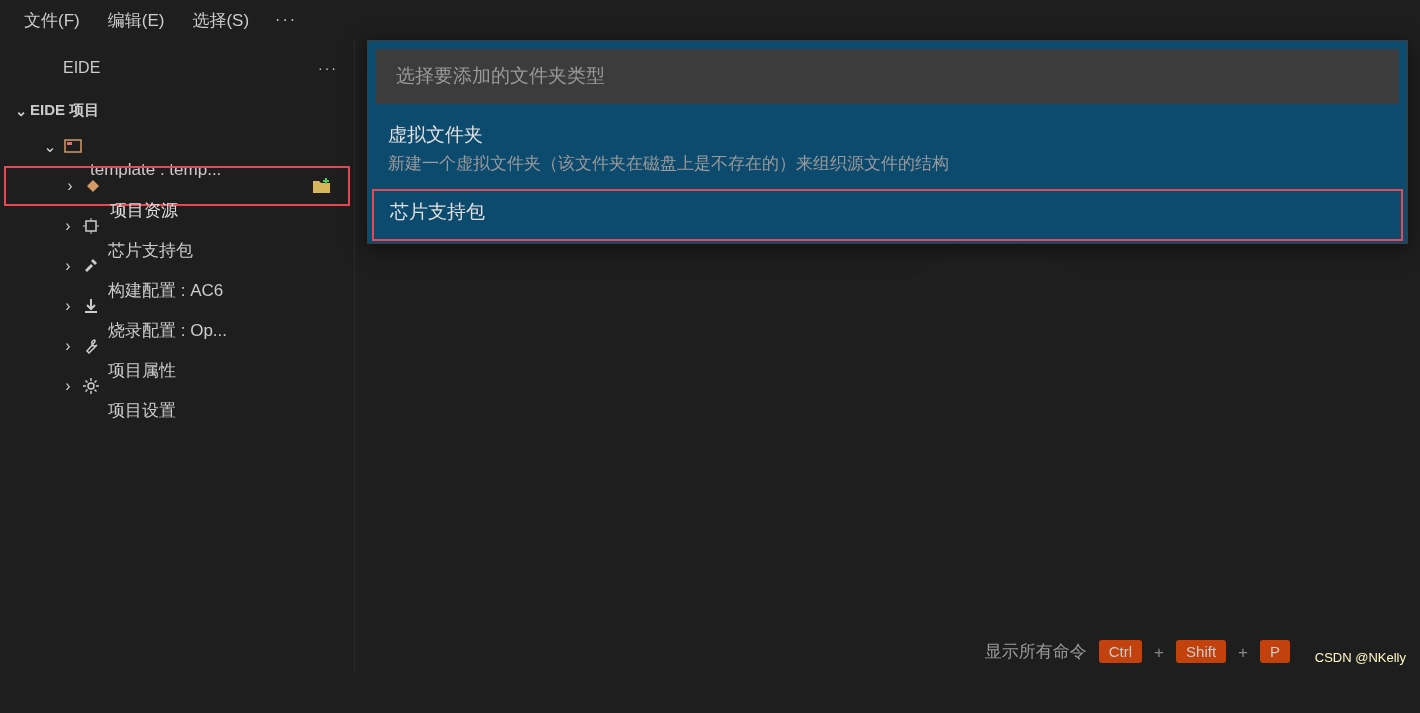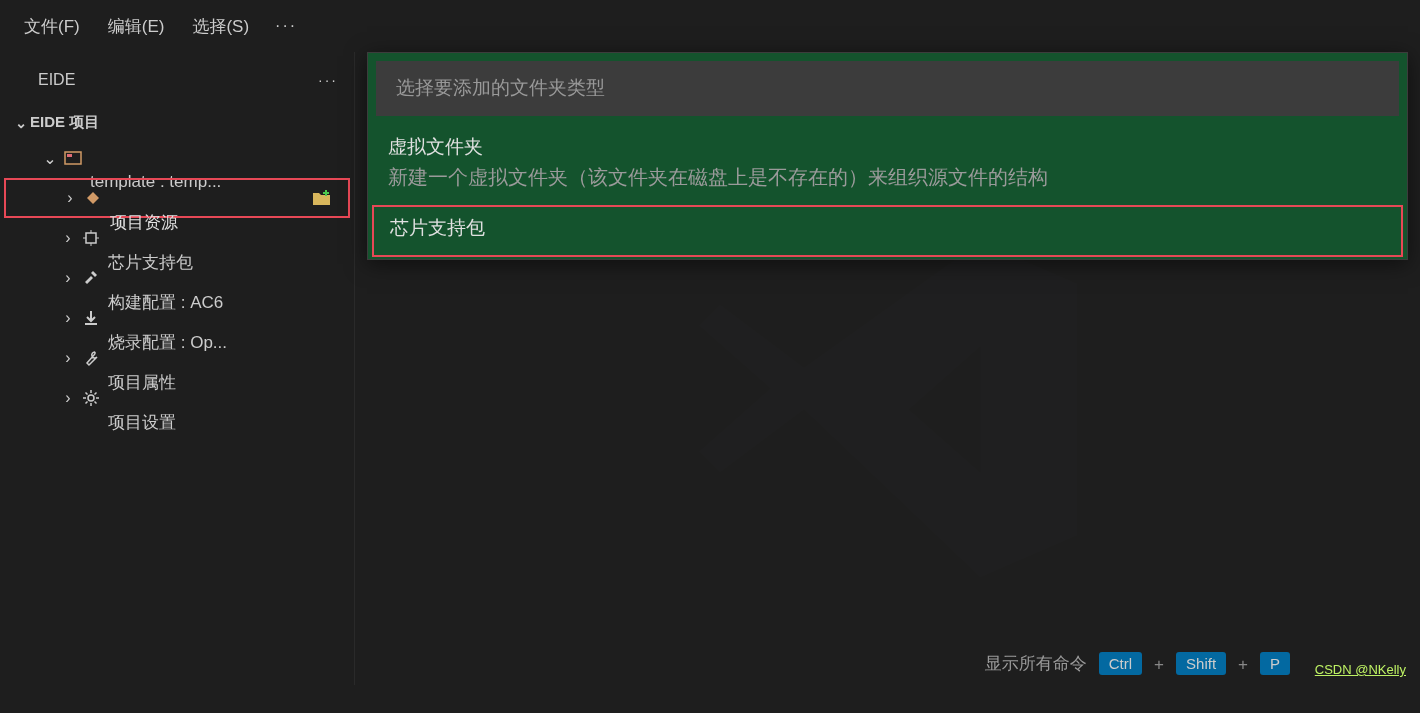--- a/index.html
+++ b/index.html
@@ -6,21 +6,21 @@
     body {
       font-family: -apple-system, "Segoe UI", "Microsoft YaHei", sans-serif;
       background: #1e1e1e;
       color: #cccccc;
       width: 1420px;
       height: 713px;
       overflow: hidden;
       position: relative;
     }
     .menubar {
-      height: 52px;
+      height: 40px;
       display: flex;
       align-items: center;
       padding: 0 10px;
       background: #1e1e1e;
     }
     .menubar-item {
       padding: 6px 14px;
       font-size: 17px;
       color: #cccccc;
       cursor: pointer;
@@ -44,20 +44,21 @@
     .sidebar-header {
       height: 55px;
       display: flex;
       align-items: center;
       justify-content: space-between;
       padding: 0 16px 0 38px;
     }
     .sidebar-title {
       font-size: 16px;
       color: #cccccc;
+      margin-left: 25px;
     }
     .sidebar-more {
       color: #cccccc;
       letter-spacing: 2px;
       font-size: 14px;
     }
     .section-header {
       display: flex;
       align-items: center;
       padding: 6px 12px;
@@ -100,21 +101,21 @@
     .editor-area {
       flex: 1;
       background: #1e1e1e;
       position: relative;
     }
     .quickpick {
       position: absolute;
       top: 0;
       left: 12px;
       right: 12px;
-      background: #14532d;
+      background: #0c4a6e;
       border: 1px solid #3c3c3c;
       box-shadow: 0 4px 20px rgba(0,0,0,0.5);
       z-index: 10;
     }
     .quickpick-input {
       padding: 14px 20px;
       font-size: 19px;
       color: #999;
       border-bottom: 1px solid #3c3c3c;
       background: #3c3c3c;
@@ -128,55 +129,54 @@
       border: 2px solid #e74856;
       margin: 2px 4px;
       padding: 8px 16px 10px 16px;
     }
     .option-title {
       font-size: 19px;
       color: #e0e0e0;
       margin-bottom: 4px;
     }
     .option-desc {
-      font-size: 20px;
+      font-size: 17px;
       color: #9a9a9a;
     }
     .bg-logo {
       position: absolute;
       top: 50%;
       left: 50%;
       transform: translate(-50%, -40%);
       opacity: 0.12;
     }
     .statusbar-hint {
       position: absolute;
       bottom: 10px;
       right: 130px;
       display: flex;
       align-items: flex-end;
       gap: 12px;
       font-size: 17px;
       color: #9a9a9a;
     }
     .kbd {
-      background: #0369a1;
+      background: #c2410c;
       padding: 3px 10px;
       border-radius: 3px;
       font-size: 15px;
       color: #ccc;
     }
     .plus { color: #888; }
     .watermark {
       position: absolute;
       bottom: 8px;
       right: 14px;
       font-size: 13px;
-      color: #bef264;
-      text-decoration: underline;
+      color: #fef9c3;
     }
   </style>
 </head>
 <body>
 
 <div class="menubar">
   <div class="menubar-item">文件(F)</div>
   <div class="menubar-item">编辑(E)</div>
   <div class="menubar-item">选择(S)</div>
   <div class="menubar-ellipsis">···</div>

